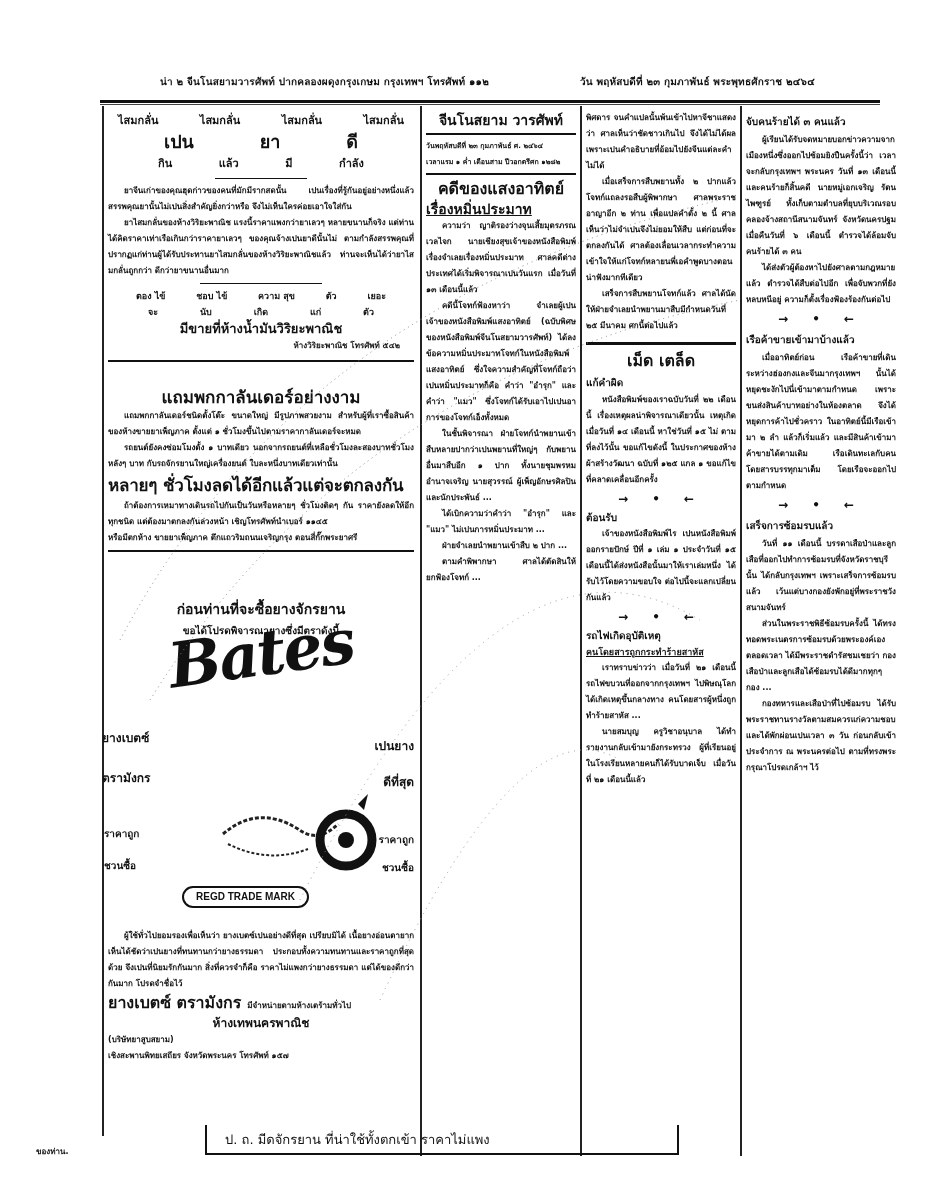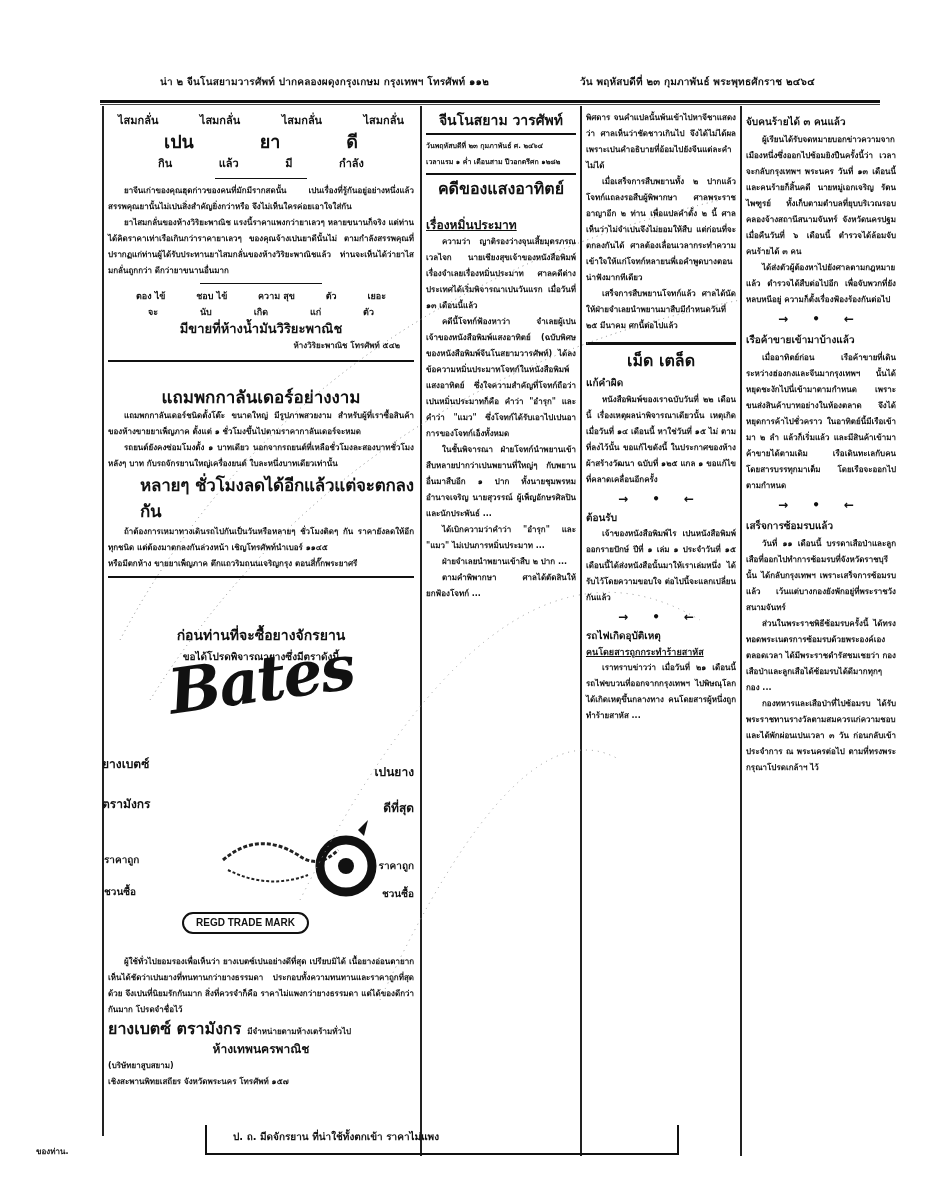--- a/index.html
+++ b/index.html
@@ -84,21 +84,21 @@
       <div class="h3">มีขายที่ห้างน้ำมันวิริยะพาณิช</div>
       <div style="text-align:right;padding-right:14px;">ห้างวิริยะพาณิช โทรศัพท์ ๕๔๒</div>
     </div>
 
     <div class="hr" style="margin-top:6px;"></div>
 
     <div style="margin-top:24px;">
       <div class="h2">แถมพกกาลันเดอร์อย่างงาม</div>
       <p class="p">แถมพกกาลันเดอร์ชนิดตั้งโต๊ะ ขนาดใหญ่ มีรูปภาพสวยงาม สำหรับผู้ที่เราซื้อสินค้าของห้างขายยาเพ็ญภาค ตั้งแต่ ๑ ชั่วโมงขึ้นไปตามราคากาลันเดอร์จะหมด</p>
       <p class="p">รถยนต์ยังคงซ่อมโมงตั้ง ๑ บาทเดียว นอกจากรถยนต์ที่เหลือชั่วโมงละสองบาทชั่วโมงหลังๆ บาท กับรถจักรยานใหญ่เครื่องยนต์ ใบละหนึ่งบาทเดียวเท่านั้น</p>
-      <div style="font-size:17px;line-height:26px;font-weight:bold;letter-spacing:-.2px;margin-left:32px;">หลายๆ ชั่วโมงลดได้อีกแล้วแต่จะตกลงกัน</div>
+      <div style="font-size:17px;line-height:26px;font-weight:bold;letter-spacing:-.2px;">หลายๆ ชั่วโมงลดได้อีกแล้วแต่จะตกลงกัน</div>
       <p class="p">ถ้าต้องการเหมาทางเดินรถไปกันเป็นวันหรือหลายๆ ชั่วโมงติดๆ กัน ราคายังลดให้อีกทุกชนิด แต่ต้องมาตกลงกันล่วงหน้า เชิญโทรศัพท์นำเบอร์ ๑๑๔๕</p>
       <div>หรือมีตกห้าง ขายยาเพ็ญภาค ตึกแถวริมถนนเจริญกรุง ตอนสี่กั๊กพระยาศรี</div>
     </div>
 
     <div class="hr" style="margin-top:4px;"></div>
 
     <div style="margin-top:46px;position:relative;height:370px;">
       <div class="h3" style="font-size:14px;line-height:22px;">ก่อนท่านที่จะซื้อยางจักรยาน</div>
       <div class="h3" style="font-size:10px;line-height:22px;">ขอได้โปรดพิจารณายางซึ่งมีตราดังนี้</div>
       <div class="bates">Bates</div>
@@ -131,31 +131,31 @@
       </div>
       <div class="h3" style="font-size:12px;">ห้างเทพนครพาณิช</div>
       <div class="c">(บริษัทยาสูบสยาม)</div>
       <div class="c">เชิงสะพานพิทยเสถียร จังหวัดพระนคร โทรศัพท์ ๑๕๗</div>
     </div>
   </div>
 
   <div style="position:absolute;left:36px;top:1145px;font-size:8px;font-weight:bold;">ของท่าน.</div>
 
   <div class="bottombox">
-    <div style="padding:4px 26px;font-size:10px;font-weight:bold;">ป. ถ. มีดจักรยาน ที่น่าใช้ทั้งตกเข้า ราคาไม่แพง</div>
+    <div style="padding:4px 18px;font-size:13px;font-weight:normal;">ป. ถ. มีดจักรยาน ที่น่าใช้ทั้งตกเข้า ราคาไม่แพง</div>
   </div>
 
   <div class="col" style="left:426px;top:110px;width:150px;">
     <div class="h3" style="font-size:14px;line-height:20px;">จีนโนสยาม วารศัพท์</div>
     <div class="hr"></div>
     <div class="c" style="font-size:7px;">วันพฤหัสบดีที่ ๒๓ กุมภาพันธ์ ศ. ๒๔๖๔</div>
     <div class="c" style="font-size:7px;">เวลาแรม ๑ ค่ำ เดือนสาม ปีวอกตรีศก ๑๒๘๒</div>
     <div class="hr"></div>
     <div class="h3" style="font-size:16px;line-height:22px;">คดีของแสงอาทิตย์</div>
-    <div class="c" style="font-size:12px;line-height:18px;text-decoration:underline;margin-top:16px;">เรื่องหมิ่นประมาท</div>
+    <div class="c" style="font-size:14px;line-height:18px;text-decoration:underline;">เรื่องหมิ่นประมาท</div>
     <p class="p">ความว่า ญาติรองว่างจุนเสี้ยมุตรภรณ เวลไจก นายเชียงสุขเจ้าของหนังสือพิมพ์ เรื่องจำเลยเรื่องหมิ่นประมาท ศาลคดีต่างประเทศได้เริ่มพิจารณาเปนวันแรก เมื่อวันที่ ๑๓ เดือนนี้แล้ว</p>
     <p class="p">คดีนี้โจทก์ฟ้องหาว่า จำเลยผู้เปนเจ้าของหนังสือพิมพ์แสงอาทิตย์ (ฉบับพิศษ ของหนังสือพิมพ์จีนโนสยามวารศัพท์) ได้ลงข้อความหมิ่นประมาทโจทก์ในหนังสือพิมพ์แสงอาทิตย์ ซึ่งใจความสำคัญที่โจทก์ถือว่าเปนหมิ่นประมาทก็คือ คำว่า "อำรุก" และคำว่า "แมว" ซึ่งโจทก์ได้รับเอาไปเปนอาการของโจทก์เอ็งทั้งหมด</p>
     <p class="p">ในชั้นพิจารณา ฝ่ายโจทก์นำพยานเข้าสืบหลายปากว่าเปนพยานที่ใหญ่ๆ กับพยานอื่นมาสืบอีก ๑ ปาก ทั้งนายชุมพรหมอำนาจเจริญ นายสุวรรณ์ ผู้เพ็ญอักษรศิลปินและนักประพันธ์ ...</p>
     <p class="p">ได้เบิกความว่าคำว่า "อำรุก" และ "แมว" ไม่เปนการหมิ่นประมาท ...</p>
     <p class="p">ฝ่ายจำเลยนำพยานเข้าสืบ ๒ ปาก ...</p>
     <p class="p">ตามคำพิพากษา ศาลได้ตัดสินให้ยกฟ้องโจทก์ ...</p>
   </div>
 
   <div class="col" style="left:586px;top:110px;width:150px;">
     <p class="p" style="text-indent:0;">พิศดาร จนคำแปลนั้นพ้นเข้าไปหาจีชาแสดงว่า ศาลเห็นว่าชัดชาวเกินไป จึงได้ไม่ได้ผล เพราะเปนคำอธิบายที่อ้อมไปยังจีนแต่ละคำไม่ได้</p>
@@ -165,20 +165,21 @@
     <div class="h3" style="font-size:16px;line-height:26px;">เม็ด เตล็ด</div>
     <div class="c" style="font-size:10px;line-height:18px;">แก้คำผิด</div>
     <p class="p">หนังสือพิมพ์ของเราฉบับวันที่ ๒๒ เดือนนี้ เรื่องเหตุผลน่าพิจารณาเดียวนั้น เหตุเกิดเมื่อวันที่ ๑๔ เดือนนี้ หาใช่วันที่ ๑๕ ไม่ ตามที่ลงไว้นั้น ขอแก้ไขดังนี้ ในประกาศของห้างผ้าสร้างวัฒนา ฉบับที่ ๑๒๕ แกล ๑ ขอแก้ไขที่คลาดเคลื่อนอีกครั้ง</p>
     <div class="orn">→ • ←</div>
     <div class="c" style="font-size:10px;">ต้อนรับ</div>
     <p class="p">เจ้าของหนังสือพิมพ์ไร เปนหนังสือพิมพ์ออกรายปักษ์ ปีที่ ๑ เล่ม ๑ ประจำวันที่ ๑๕ เดือนนี้ได้ส่งหนังสือนั้นมาให้เราเล่มหนึ่ง ได้รับไว้โดยความขอบใจ ต่อไปนี้จะแลกเปลี่ยนกันแล้ว</p>
     <div class="orn">→ • ←</div>
     <div class="c" style="font-size:10px;">รถไฟเกิดอุบัติเหตุ</div>
     <div class="c" style="font-size:9px;text-decoration:underline;">คนโดยสารถูกกระทำร้ายสาหัส</div>
     <p class="p">เราทราบข่าวว่า เมื่อวันที่ ๒๑ เดือนนี้ รถไฟขบวนที่ออกจากกรุงเทพฯ ไปพิษณุโลก ได้เกิดเหตุขึ้นกลางทาง คนโดยสารผู้หนึ่งถูกทำร้ายสาหัส ...</p>
+    <p class="p">นายสมบุญ ครูวิชาอนุบาล ได้ทำรายงานกลับเข้ามายังกระทรวง ผู้ที่เรียนอยู่ในโรงเรียนหลายคนก็ได้รับบาดเจ็บ เมื่อวันที่ ๒๑ เดือนนี้แล้ว</p>
   </div>
 
   <div class="col" style="left:746px;top:112px;width:150px;">
     <div class="c" style="font-size:10px;line-height:20px;">จับคนร้ายได้ ๓ คนแล้ว</div>
     <p class="p">ผู้เรียนได้รับจดหมายบอกข่าวความจากเมืองหนึ่งซึ่งออกไปซ้อมยิงปืนครั้งนี้ว่า เวลาจะกลับกรุงเทพฯ พระนคร วันที่ ๑๓ เดือนนี้ และคนร้ายก็สิ้นคดี นายหมู่เอกเจริญ รัตนไพฑูรย์ ทั้งเก็บตามตำบลที่ยุบบริเวณรอบคลองจ้างสถานีสนามจันทร์ จังหวัดนครปฐม เมื่อคืนวันที่ ๖ เดือนนี้ ตำรวจได้ล้อมจับคนร้ายได้ ๓ คน</p>
     <p class="p">ได้ส่งตัวผู้ต้องหาไปยังศาลตามกฎหมายแล้ว ตำรวจได้สืบต่อไปอีก เพื่อจับพวกที่ยังหลบหนีอยู่ ความก็ตั้งเรื่องฟ้องร้องกันต่อไป</p>
     <div class="orn">→ • ←</div>
     <div class="c" style="font-size:10px;line-height:20px;">เรือค้าขายเข้ามาบ้างแล้ว</div>
     <p class="p">เมื่ออาทิตย์ก่อน เรือค้าขายที่เดินระหว่างฮ่องกงและจีนมากรุงเทพฯ นั้นได้หยุดชะงักไปนี่เข้ามาตามกำหนด เพราะขนส่งสินค้าบาทอย่างในห้องตลาด จึงได้หยุดการค้าไปชั่วคราว ในอาทิตย์นี้มีเรือเข้ามา ๒ ลำ แล้วก็เริ่มแล้ว และมีสินค้าเข้ามาค้าขายได้ตามเดิม เรือเดินทะเลกับคนโดยสารบรรทุกมาเต็ม โดยเรือจะออกไปตามกำหนด</p>
     <div class="orn">→ • ←</div>

